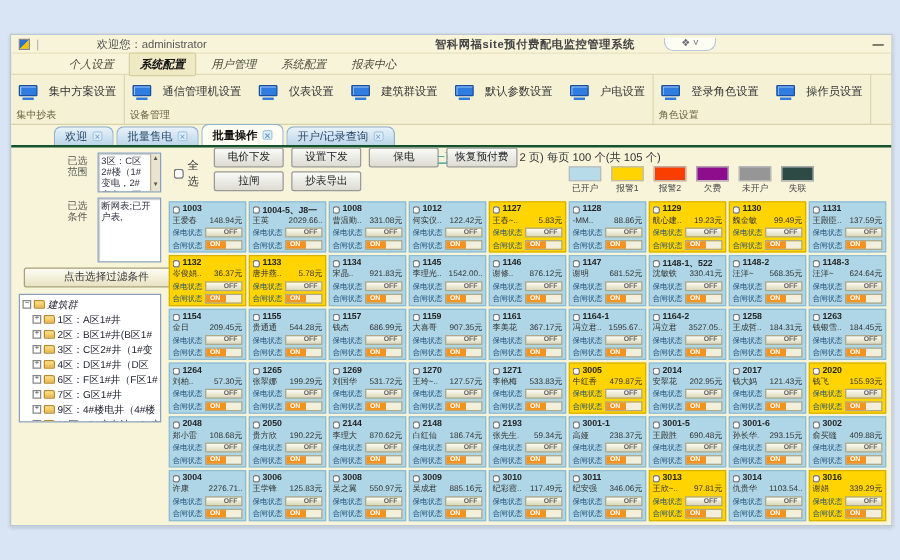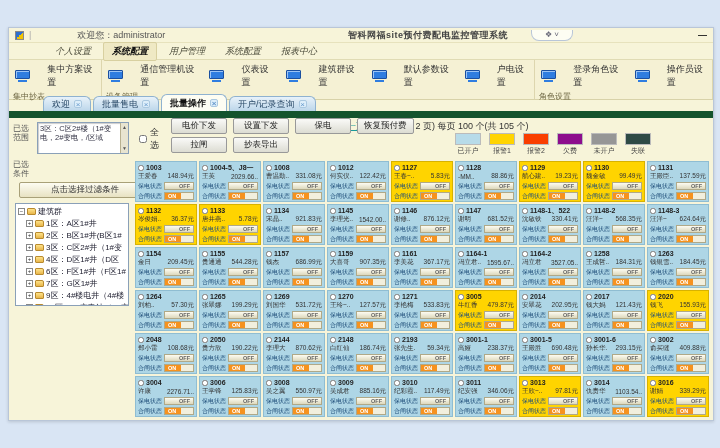--- a/index.html
+++ b/index.html
@@ -21,48 +21,48 @@
 
   
   .menubar { height:17px; display:flex; align-items:center; gap:4px; padding-left:38px; border-bottom:1px solid #e0dbb4; }
   .menu-item { padding:2px 8px; color:#4a4a3a; cursor:pointer;font-style:italic; }
   .menu-item.active { font-weight:bold; color:#111; background:#efe9c4; border:1px solid #d8d0a0; border-radius:2px; }
 
   
   .ribbon { height:40px; display:flex; align-items:stretch; border-bottom:1px solid #d8d2a8; background:#f5f1d4; }
   .rgroup { display:flex; flex-direction:column; border-right:1px solid #ddd6ae; padding:2px 4px 0 4px; }
   .rbuttons { display:flex; gap:10px; flex:1; align-items:center; }
-  .rbtn { display:flex; align-items:center; gap:19px; cursor:pointer; padding:1px 2px; }
+  .rbtn { display:flex; align-items:center; gap:9px; cursor:pointer; padding:1px 2px; }
   .monitor { width:15px; height:12px; position:relative; }
   .monitor .scr { position:absolute; left:0; top:0; width:15px; height:9px; background:#2f7de0; border:1px solid #1a4fa0; border-radius:1px; box-shadow:inset 1px 1px 0 #9cc4f5; }
   .monitor .base { position:absolute; left:3px; bottom:0; width:9px; height:2px; background:#2f7de0; }
   .rbtn span.lab { color:#333; }
   .rgroup-label { text-align:left; color:#6b6440; font-size:8px; padding:1px 0 2px; }
 
   
-  .tabstrip { height:18px; display:flex; align-items:flex-end; gap:2px; padding-left:34px; background:#f7f4d9; border-bottom:7px solid #14532d; }
+  .tabstrip { height:18px; display:flex; align-items:flex-end; gap:2px; padding-left:34px; background:#f7f4d9; border-bottom:2px solid #14532d; }
   .tab { height:15px; display:flex; align-items:center; gap:4px; padding:0 8px; border:1px solid #8fb2d0; border-bottom:none; border-radius:6px 6px 0 0;
          background:linear-gradient(#e8f2fa,#bcd6ea); color:#2a4a68; cursor:pointer; }
   .tab.active { background:#fdfdf3; font-weight:bold; color:#111; height:17px; }
   .tab .close { font-size:8px; color:#69c; background:#ddeefa; border:1px solid #aac8e0; border-radius:2px; width:8px; height:8px; line-height:7px; text-align:center; }
 
   
   .content { display:flex; height:342px; }
 
   
   .sidebar { width:122px; padding:4px 2px 0 4px; flex-shrink:0; }
-  .fld { display:flex; gap:2px; margin-bottom:4px; }
+  .fld { display:flex; gap:2px; margin-bottom:4px;margin-left:41px; }
   .fld-label { width:22px; color:#555; font-size:8px; line-height:9px; padding-top:2px; }
   .fld-box { flex:1; background:#fff; border:1px solid #8aa0b8; box-shadow:inset 1px 1px 1px #ccc; font-size:7.5px; line-height:9px; padding:1px 2px; color:#334; overflow:hidden; position:relative; }
   .fld-box.range { height:32px; padding-right:9px; }
   .fld-box.cond { height:52px; }
   .vsb { position:absolute; right:0; top:0; bottom:0; width:8px; background:#e8e4d0; border-left:1px solid #b8b090; display:flex; flex-direction:column; justify-content:space-between; font-size:5px; color:#555; text-align:center; }
   .side-btn { display:block; width:132px; margin:0 0 5px 6px; height:16px; background:linear-gradient(#fdfcf2,#e8e2c2); border:1px solid #a8a078; border-radius:2px; font-size:8.5px; color:#333; cursor:pointer; font-family:Liberation Serif, serif; }
   .tree-panel { width:114px; height:103px; background:#fff; border:1px solid #8aa0b8; margin-left:2px; padding:2px 0 0 2px; overflow:hidden; }
-  .tree-root { display:flex; align-items:center; gap:2px; font-size:8px; color:#223; }
+  .tree-root { display:flex; align-items:center; gap:2px; font-size:8px; color:#223;font-style:italic; }
   .tree-item { display:flex; align-items:center; gap:2px; font-size:8px; color:#223; padding-left:8px; margin-top:1px; white-space:nowrap; cursor:pointer; }
   .expander { width:7px; height:7px; border:1px solid #888; background:#fff; font-size:6px; line-height:5px; text-align:center; color:#333; flex-shrink:0; }
   .folder { width:9px; height:7px; background:linear-gradient(#ffe38a,#e8b64c); border:1px solid #b98a2e; border-radius:1px 2px 1px 1px; flex-shrink:0; }
 
   
   .main { flex:1; padding:2px 4px 0 4px; overflow:hidden; }
   .pag-row { display:flex; align-items:center; gap:8px; padding-left:168px; height:13px; }
   .pag-prev { color:#c07828; cursor:pointer; }
   .pag-next { color:#189a9a; text-decoration:underline; cursor:pointer; }
   .pag-info { color:#333; }
@@ -217,20 +217,21 @@
         <div class="fld-box range">
           <span>3区：C区2#楼（1#变电，2#变电，/区域</span>
           <span class="vsb">
               <span>▲</span>
               <span>▼</span>
             </span>
         </div>
       </div>
       <div class="fld">
         <div class="fld-label">已选条件</div>
+        <div class="fld-box cond">断网表;已开户表,</div>
       </div>
       <button class="side-btn">点击选择过滤条件</button>
 
       <div class="tree-panel">
         <div class="tree-root">
           <span class="expander">−</span>
           <span class="folder"></span>
           <span>建筑群</span>
         </div>
         <div>

